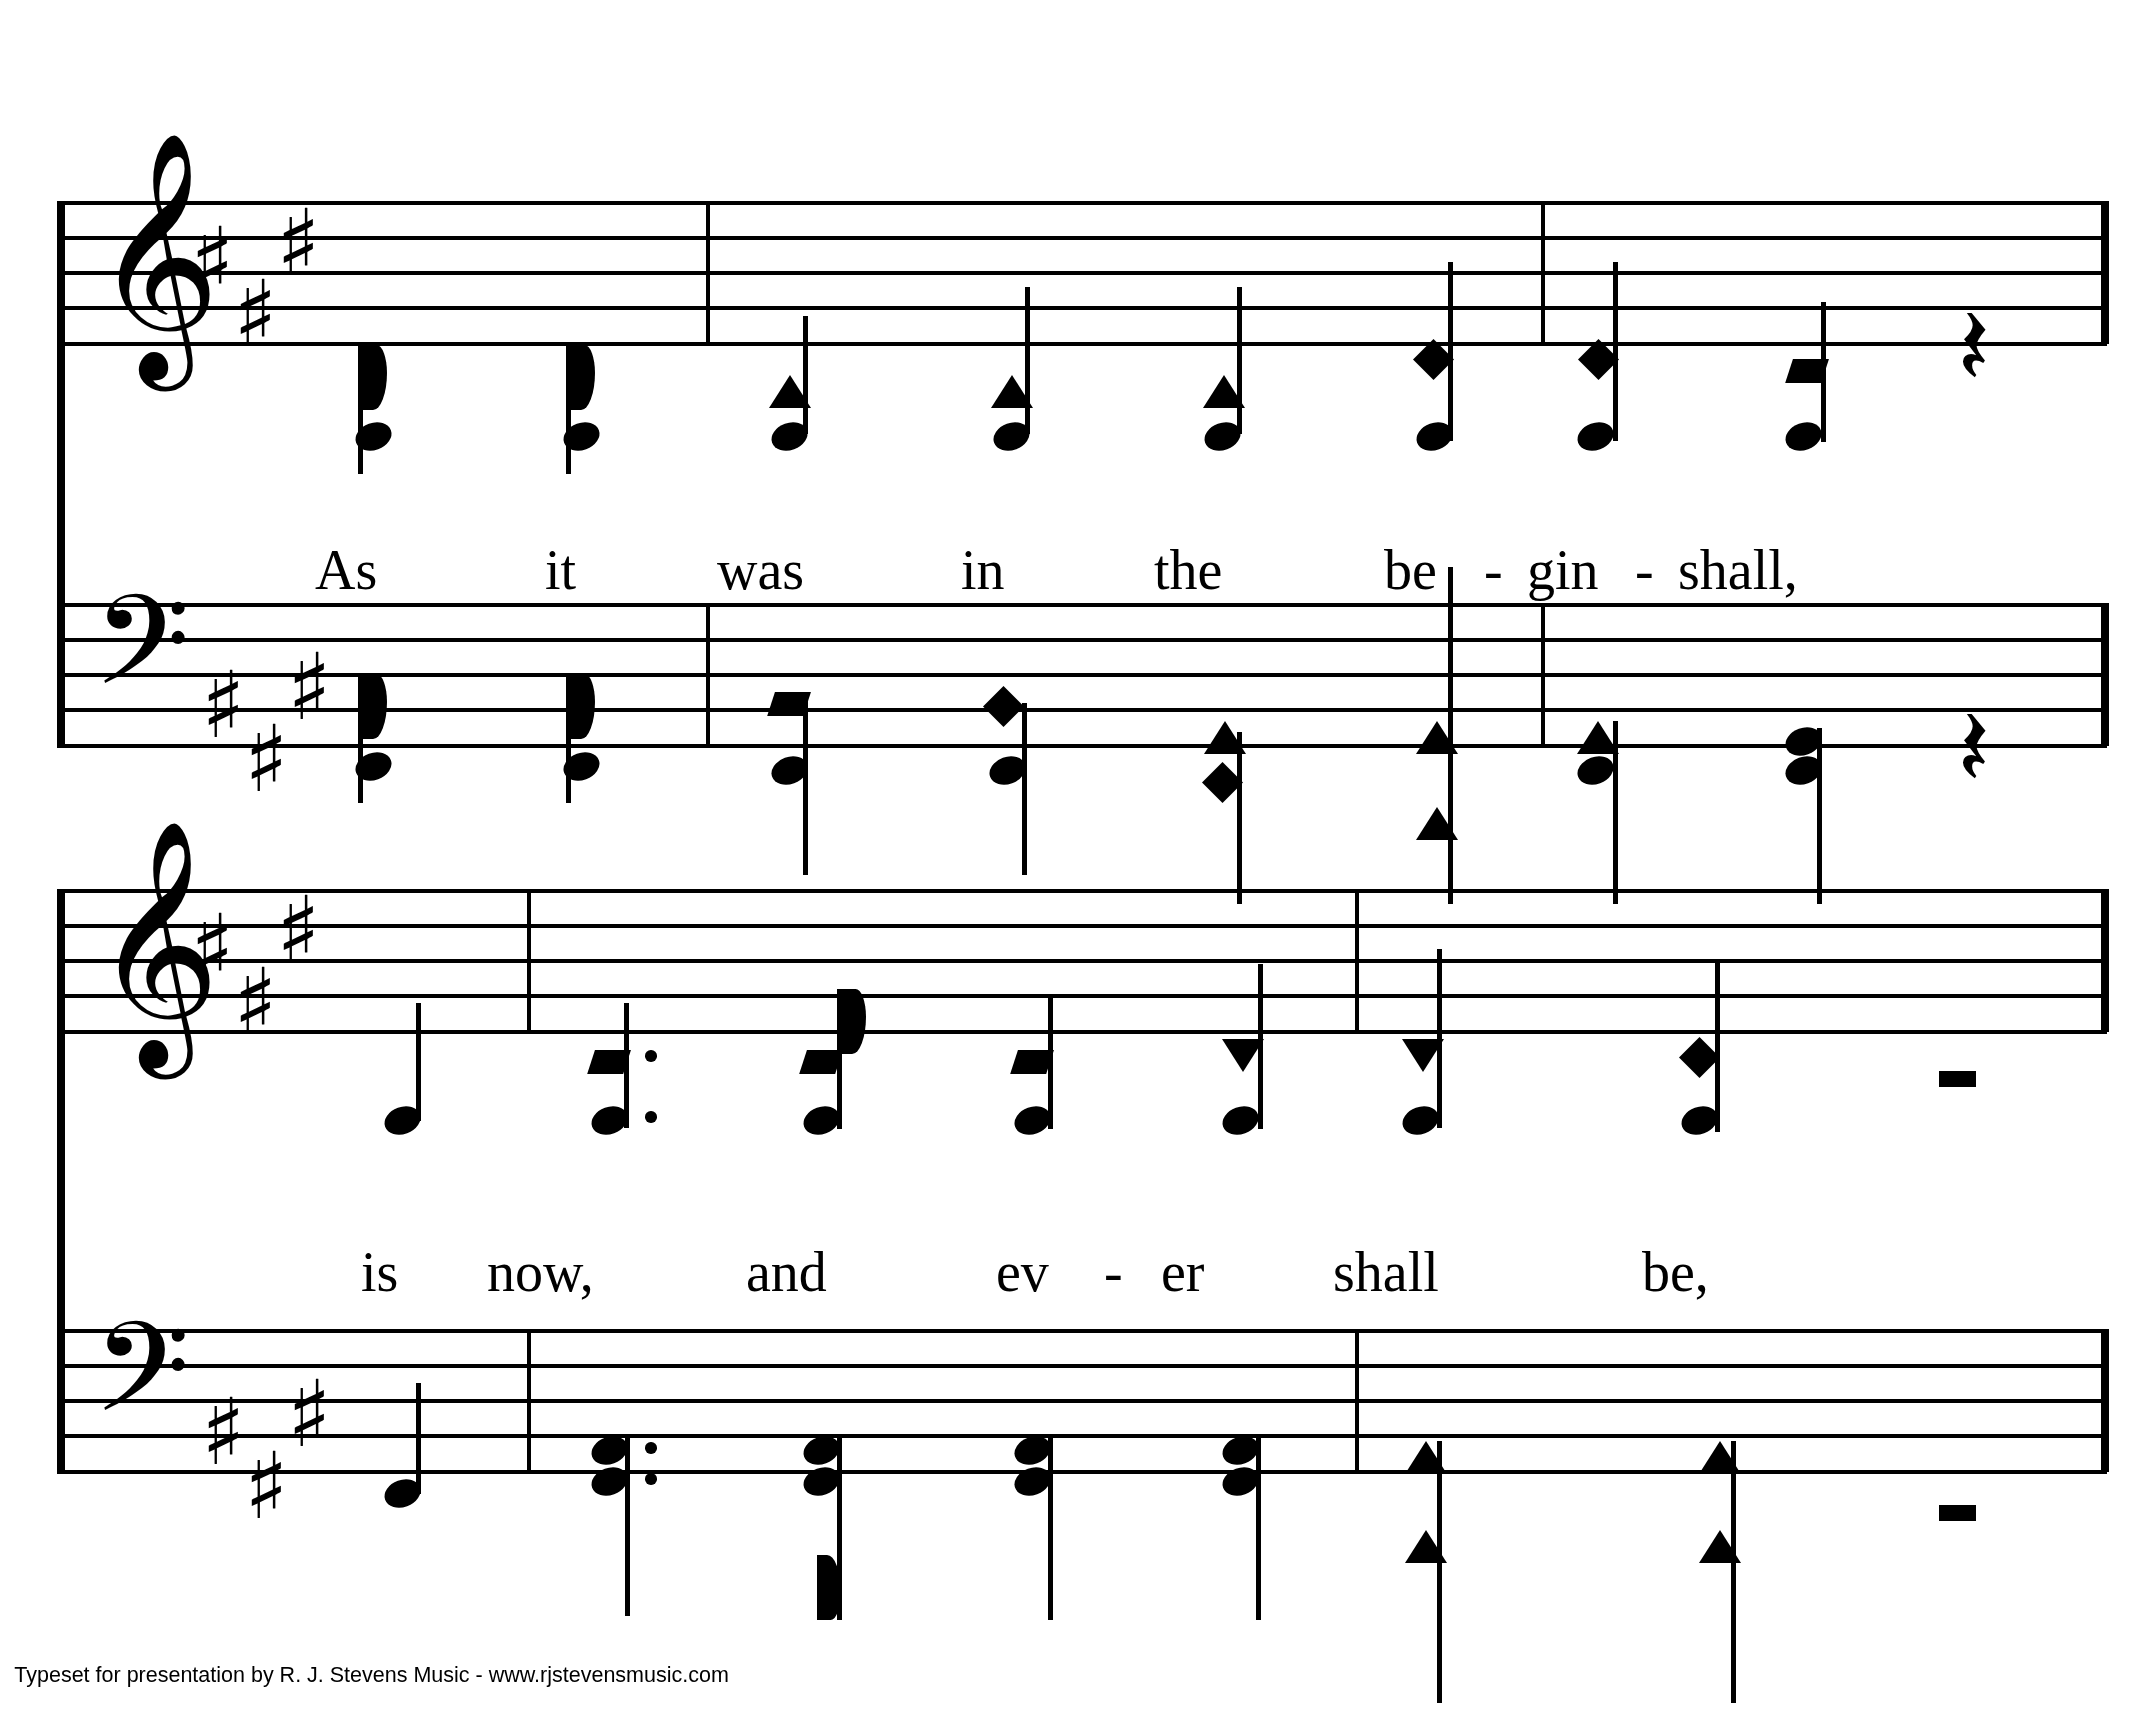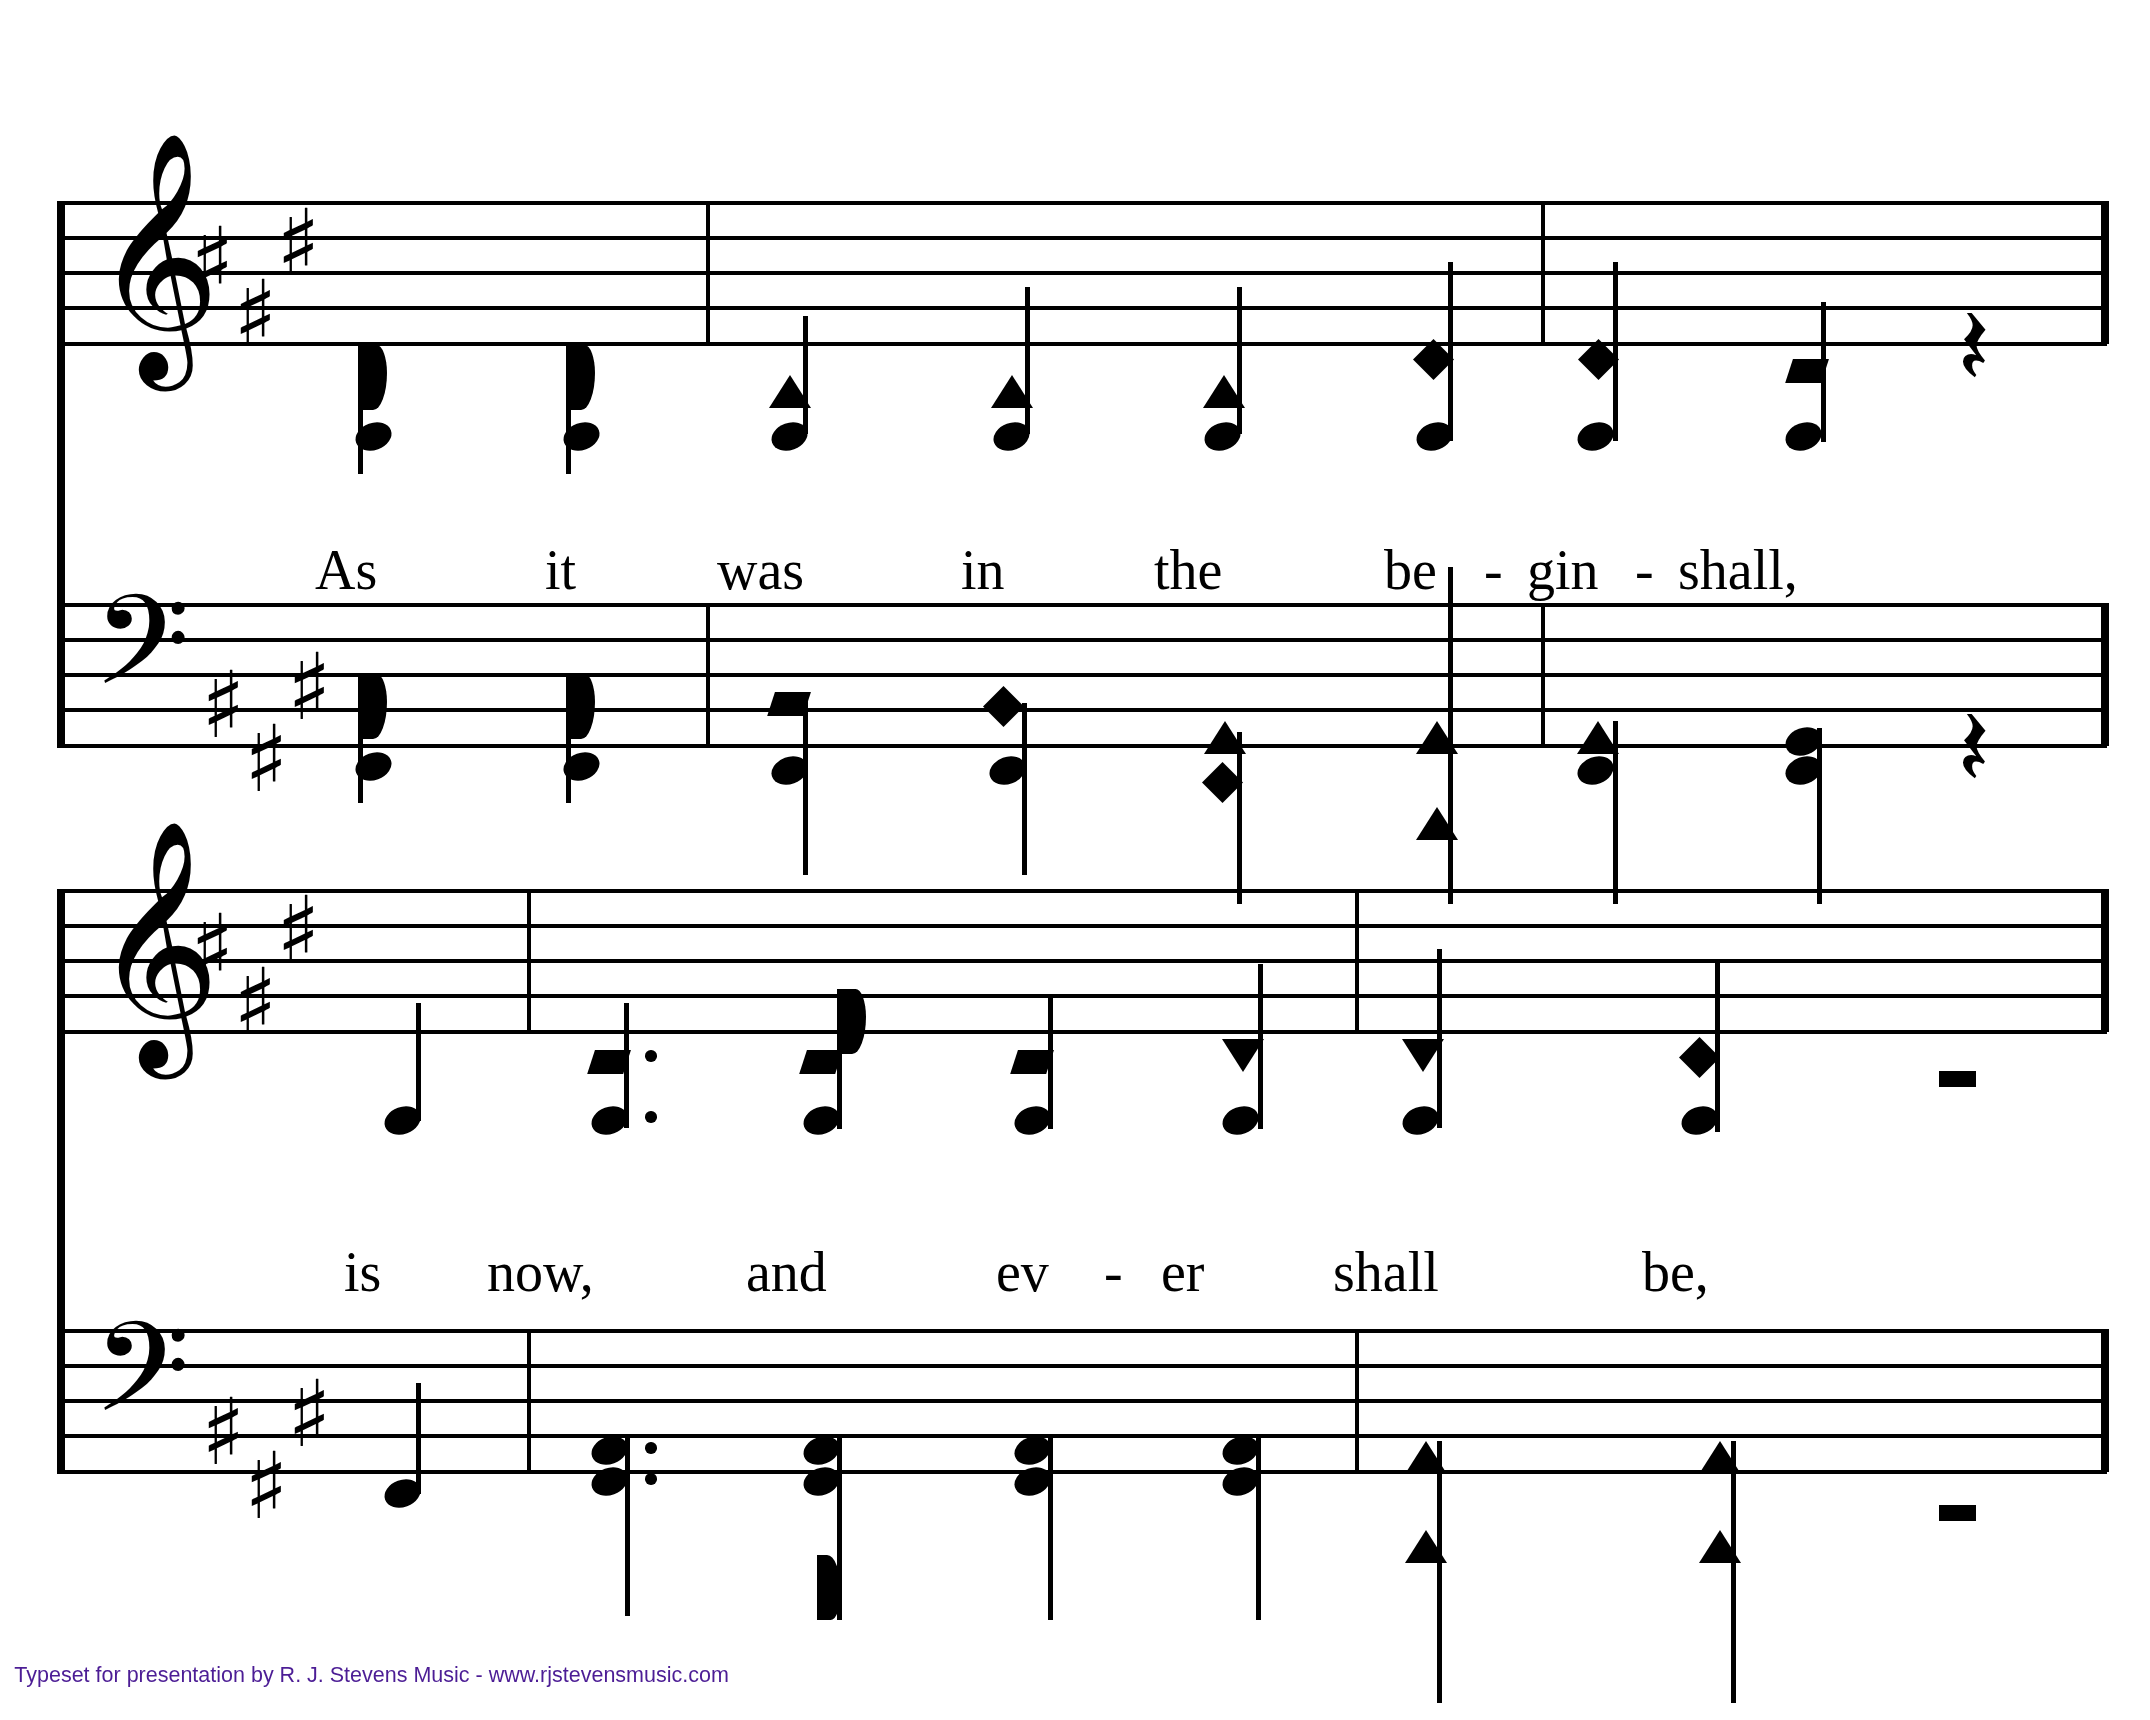--- a/index.html
+++ b/index.html
@@ -174,21 +174,21 @@
   }
   .lyric-word { position: absolute; }
 
   
   .footer {
     position: absolute;
     left: 14.3px;
     top: 1663px;
     font-family: "Liberation Sans", sans-serif;
     font-size: 21.5px;
-    color: #4c1d95;
+    color: #000000;
     white-space: nowrap;
   }
 </style>
 </head>
 <body>
 
 <div class="sheet">
 
   <div class="system" id="system-1">
 
@@ -357,21 +357,21 @@
     <div class="nh tri down" style="left:1402px; top:215px;"></div>
     <div class="stem" style="left:1437px; top:125px; height:179px;"></div>
 
     <div class="nh oval" style="left:1681px; top:283px;"></div>
     <div class="nh dia" style="left:1685px; top:219px;"></div>
     <div class="stem" style="left:1715px; top:136px; height:172px;"></div>
 
     <div class="rest-whole" style="left:1939px; top:247px;"></div>
 
     <div class="lyrics" style="top:416px;">
-      <span class="lyric-word" style="left:344px;">is</span>
+      <span class="lyric-word" style="left:361px;">is</span>
       <span class="lyric-word" style="left:487px;">now,</span>
       <span class="lyric-word" style="left:746px;">and</span>
       <span class="lyric-word" style="left:996px;">ev</span>
       <span class="lyric-word" style="left:1104px;">-</span>
       <span class="lyric-word" style="left:1161px;">er</span>
       <span class="lyric-word" style="left:1333px;">shall</span>
       <span class="lyric-word" style="left:1642px;">be,</span>
     </div>
 
     <div class="staff" style="top:505px;">

